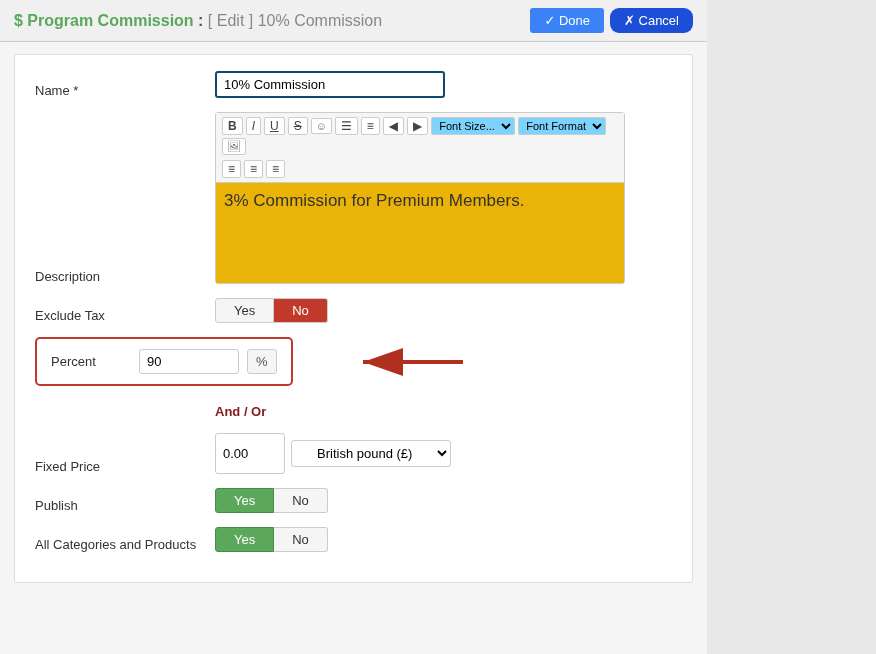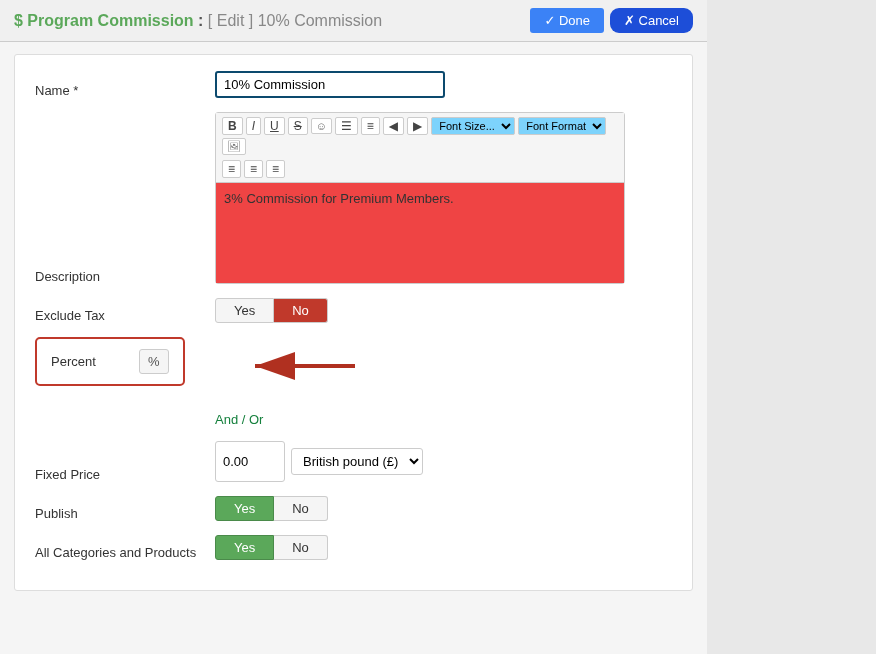--- a/index.html
+++ b/index.html
@@ -123,23 +123,23 @@
       border: 1px solid #ccc;
       border-radius: 2px;
       padding: 1px 4px;
       cursor: pointer;
       font-size: 11px;
       color: #666;
     }
     .editor-content {
       min-height: 100px;
       padding: 8px;
-      font-size: 13px;
+      font-size: 17px;
       color: #333;
-      background: #ef4444;
+      background: #eab308;
     }
 
     
     .toggle-group { display: flex; }
     .toggle-yes, .toggle-no {
       padding: 4px 18px;
       border: 1px solid #ccc;
       font-size: 13px;
       cursor: pointer;
     }
@@ -147,21 +147,21 @@
     .toggle-no { border-radius: 0 3px 3px 0; background: #c0392b; color: white; border-left: none; }
 
     
     .percent-section {
       border: 2px solid #c0392b;
       border-radius: 5px;
       padding: 10px 14px;
       display: inline-flex;
       align-items: center;
       gap: 8px;
-      margin-bottom: 12px;
+      margin-bottom: 4px;
     }
     .percent-label { font-size: 13px; color: #333; width: 80px; }
     .percent-input {
       border: 1px solid #ccc;
       border-radius: 3px;
       padding: 4px 7px;
       font-size: 13px;
       width: 100px;
     }
     .percent-sign {
@@ -173,34 +173,34 @@
       color: #555;
     }
 
     
     .and-or-row {
       display: flex;
       align-items: center;
       margin-bottom: 14px;
       padding-left: 180px;
     }
-    .and-or-text { font-size: 13px; color: #15803d; }
+    .and-or-text { font-size: 13px; color: #7f1d1d; font-weight: bold; }
 
     
     .fixed-price-input {
       border: 1px solid #ccc;
       border-radius: 3px;
       padding: 12px 7px;
       font-size: 13px;
       width: 70px;
     }
     .currency-select {
       border: 1px solid #ccc;
       border-radius: 3px;
-      padding: 4px 7px;
+      padding: 4px 21px;
       font-size: 13px;
       margin-left: 6px;
       background: white;
       cursor: pointer;
     }
 
     
     .pub-toggle-yes { background: #5ba85a; color: white; border-color: #4a8a4a; border-radius: 3px 0 0 3px; padding: 4px 18px; border: 1px solid #4a8a4a; cursor: pointer; font-size: 13px; }
     .pub-toggle-no { background: #f5f5f5; color: #333; border-radius: 0 3px 3px 0; padding: 4px 18px; border: 1px solid #ccc; border-left: none; cursor: pointer; font-size: 13px; }
   </style>
@@ -271,20 +271,21 @@
           <button class="toggle-yes">Yes</button>
           <button class="toggle-no">No</button>
         </div>
       </div>
     </div>
 
     <div class="form-row" style="position:relative; margin-bottom: 14px;">
       <div style="display:inline-flex; align-items:center;">
         <div class="percent-section">
           <div class="percent-label">Percent</div>
+          <input class="percent-input" type="number" value="90" style="">
           <span class="percent-sign">%</span>
         </div>
 
         <div style="position:relative; margin-left: 60px;">
           <svg width="120" height="40" viewBox="0 0 120 40">
             <defs>
               <marker id="arrowhead" markerWidth="10" markerHeight="7" refX="10" refY="3.5" orient="auto">
                 <polygon points="0 0, 10 3.5, 0 7" fill="#b03020"></polygon>
               </marker>
             </defs>

